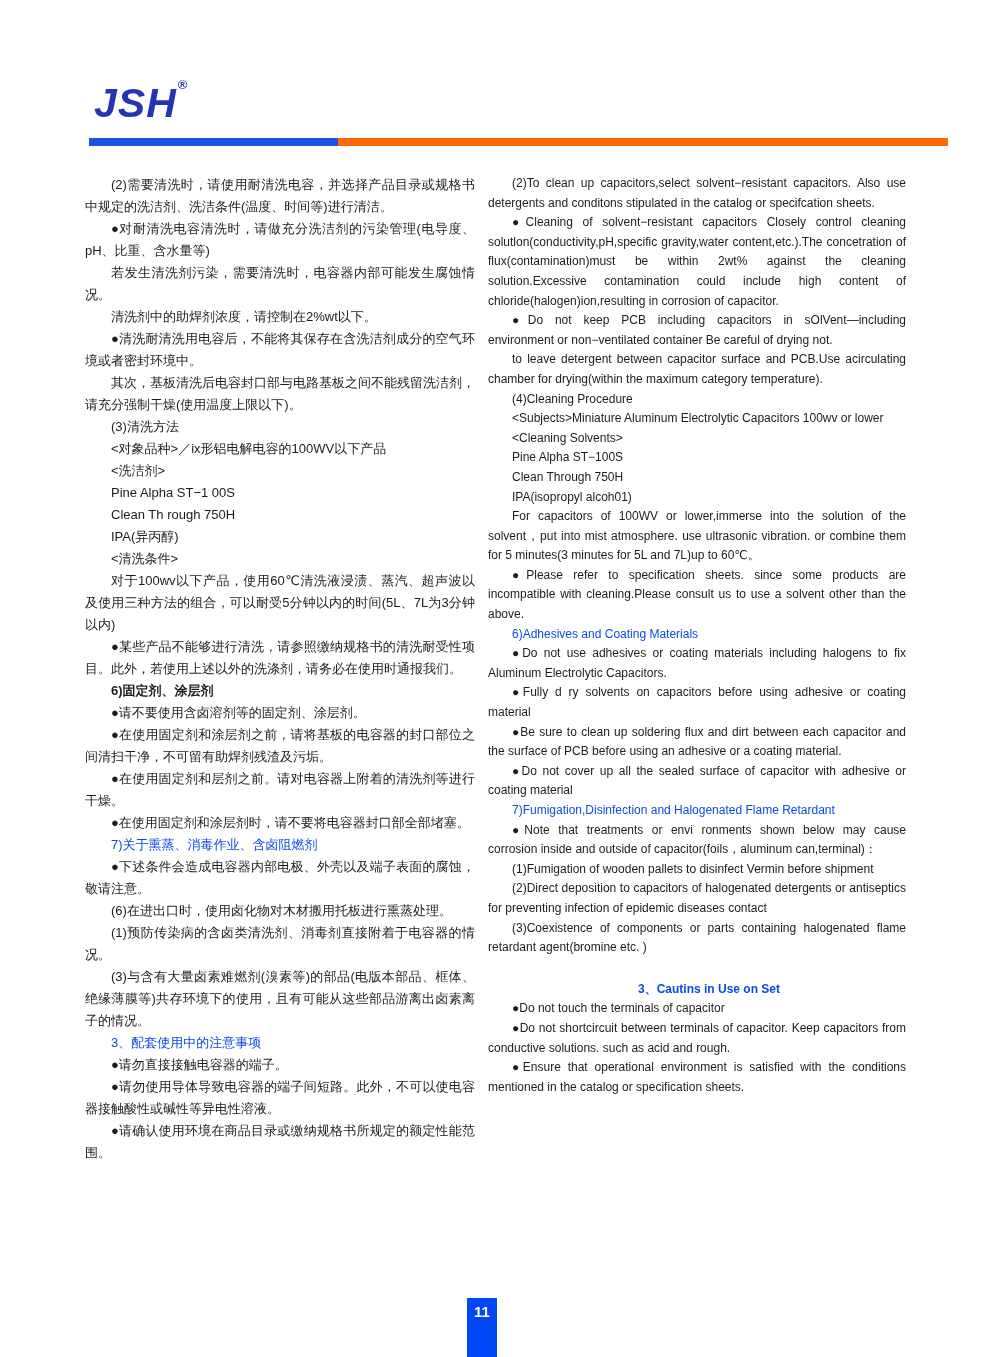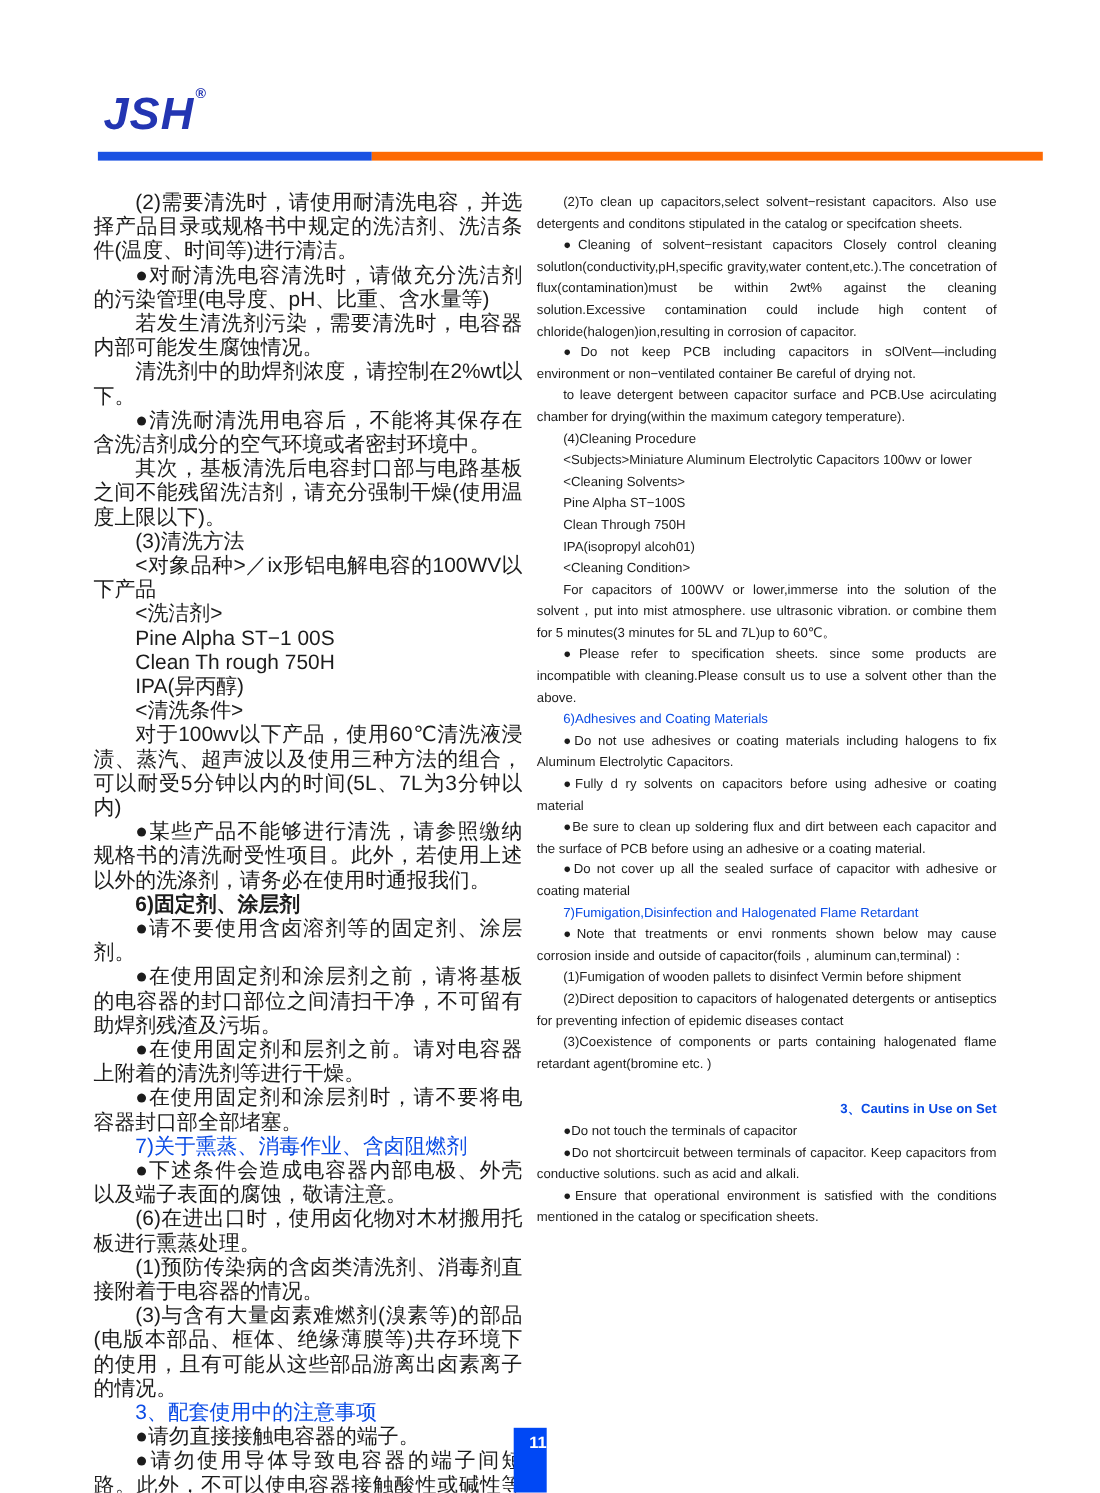--- a/index.html
+++ b/index.html
@@ -25,31 +25,31 @@
     position:absolute;left:85px;top:174px;width:821px;
     display:flex;gap:13px;
   }
   .col{display:block;}
   .col-left{width:390px;}
   .col-right{width:418px;}
   .para{
     margin:0;text-indent:2em;text-align:justify;
     word-break:break-word;
   }
-  .col-left .para{font-size:19px;line-height:22px;}
+  .col-left .para{font-size:13px;line-height:22px;}
   .col-right .para{font-size:12px;line-height:19.6px;}
   .para.heading_black{font-weight:bold;text-align:left;}
   .para.heading_blue{font-weight:normal;color:var(--heading-blue,#0a4be5);text-align:left;}
-  .para.heading_blue_gap{font-weight:bold;color:var(--heading-blue,#0a4be5);text-align:right;margin-top:22px;}
+  .para.heading_blue_gap{font-weight:bold;color:var(--heading-blue,#0a4be5);text-align:center;margin-top:22px;}
   
   .page-number-box{
     position:absolute;left:467px;top:1298px;width:30px;height:59px;
     background:var(--pagebox-blue,#0048f5);
     color:#ffffff;font-size:15px;font-weight:bold;
-    text-align:right;padding-top:5px;box-sizing:border-box;
+    text-align:center;padding-top:5px;box-sizing:border-box;
   }
 </style>
 </head>
 <body style="--logo-blue: #2335b2; --bar-blue: #1b52e2; --bar-orange: #fd6a04; --heading-blue: #0a4be5; --pagebox-blue: #0048f5; color: rgb(28, 28, 28);">
 
 <div class="page">
 
   <div class="logo">
     <span>JSH</span><sup>®</sup>
   </div>
@@ -95,36 +95,35 @@
         <p class="para body">(2)To clean up capacitors,select solvent−resistant capacitors. Also use detergents and conditons stipulated in the catalog or specifcation sheets.</p>
         <p class="para body">●Cleaning of solvent−resistant capacitors Closely control cleaning solutlon(conductivity,pH,specific gravity,water content,etc.).The concetration of flux(contamination)must be within 2wt% against the cleaning solution.Excessive contamination could include high content of chloride(halogen)ion,resulting in corrosion of capacitor.</p>
         <p class="para body">●Do not keep PCB including capacitors in sOlVent—including environment or non−ventilated container Be careful of drying not.</p>
         <p class="para body">to leave detergent between capacitor surface and PCB.Use acirculating chamber for drying(within the maximum category temperature).</p>
         <p class="para body">(4)Cleaning Procedure</p>
         <p class="para body">&lt;Subjects&gt;Miniature Aluminum Electrolytic Capacitors 100wv or lower</p>
         <p class="para body">&lt;Cleaning Solvents&gt;</p>
         <p class="para body">Pine Alpha ST−100S</p>
         <p class="para body">Clean Through 750H</p>
         <p class="para body">IPA(isopropyl alcoh01)</p>
-        <p class="para body">&lt;Cleaning Condition&gt;</p>
         <p class="para body">For capacitors of 100WV or lower,immerse into the solution of the solvent，put into mist atmosphere. use ultrasonic vibration. or combine them for 5 minutes(3 minutes for 5L and 7L)up to 60℃。</p>
         <p class="para body">●Please refer to specification sheets.  since some products are incompatible with cleaning.Please consult us to use a solvent other than the above.</p>
         <p class="para heading_blue">6)Adhesives and Coating Materials</p>
         <p class="para body">●Do not use adhesives or coating materials including halogens to fix Aluminum Electrolytic Capacitors.</p>
         <p class="para body">●Fully d ry solvents on capacitors before using adhesive or coating material</p>
         <p class="para body">●Be sure to clean up soldering flux and dirt between each capacitor and the surface of PCB before using an adhesive or a coating material.</p>
         <p class="para body">●Do not cover up all the sealed surface of capacitor with adhesive or coating material</p>
         <p class="para heading_blue">7)Fumigation,Disinfection and Halogenated Flame Retardant</p>
         <p class="para body">●Note that treatments or envi ronments shown below may cause corrosion inside and outside of capacitor(foils，aluminum can,terminal)：</p>
         <p class="para body">(1)Fumigation of wooden pallets to disinfect Vermin before shipment</p>
         <p class="para body">(2)Direct deposition to capacitors of halogenated detergents or antiseptics for preventing infection of epidemic diseases contact</p>
         <p class="para body">(3)Coexistence of components or parts containing halogenated flame retardant agent(bromine etc.  )</p>
         <p class="para heading_blue_gap">3、Cautins in Use on Set</p>
         <p class="para body">●Do not touch the terminals of capacitor</p>
-        <p class="para body">●Do not shortcircuit between terminals of capacitor. Keep capacitors from conductive solutions.  such as acid and alkali.</p>
+        <p class="para body">●Do not shortcircuit between terminals of capacitor. Keep capacitors from conductive solutions.  such as acid and rough.</p>
         <p class="para body">●Ensure that operational environment is satisfied with the conditions mentioned in the catalog or specification sheets.</p>
       </div>
   </div>
 
   <div class="page-number-box">
     <span>11</span>
   </div>
 
 </div>
 

